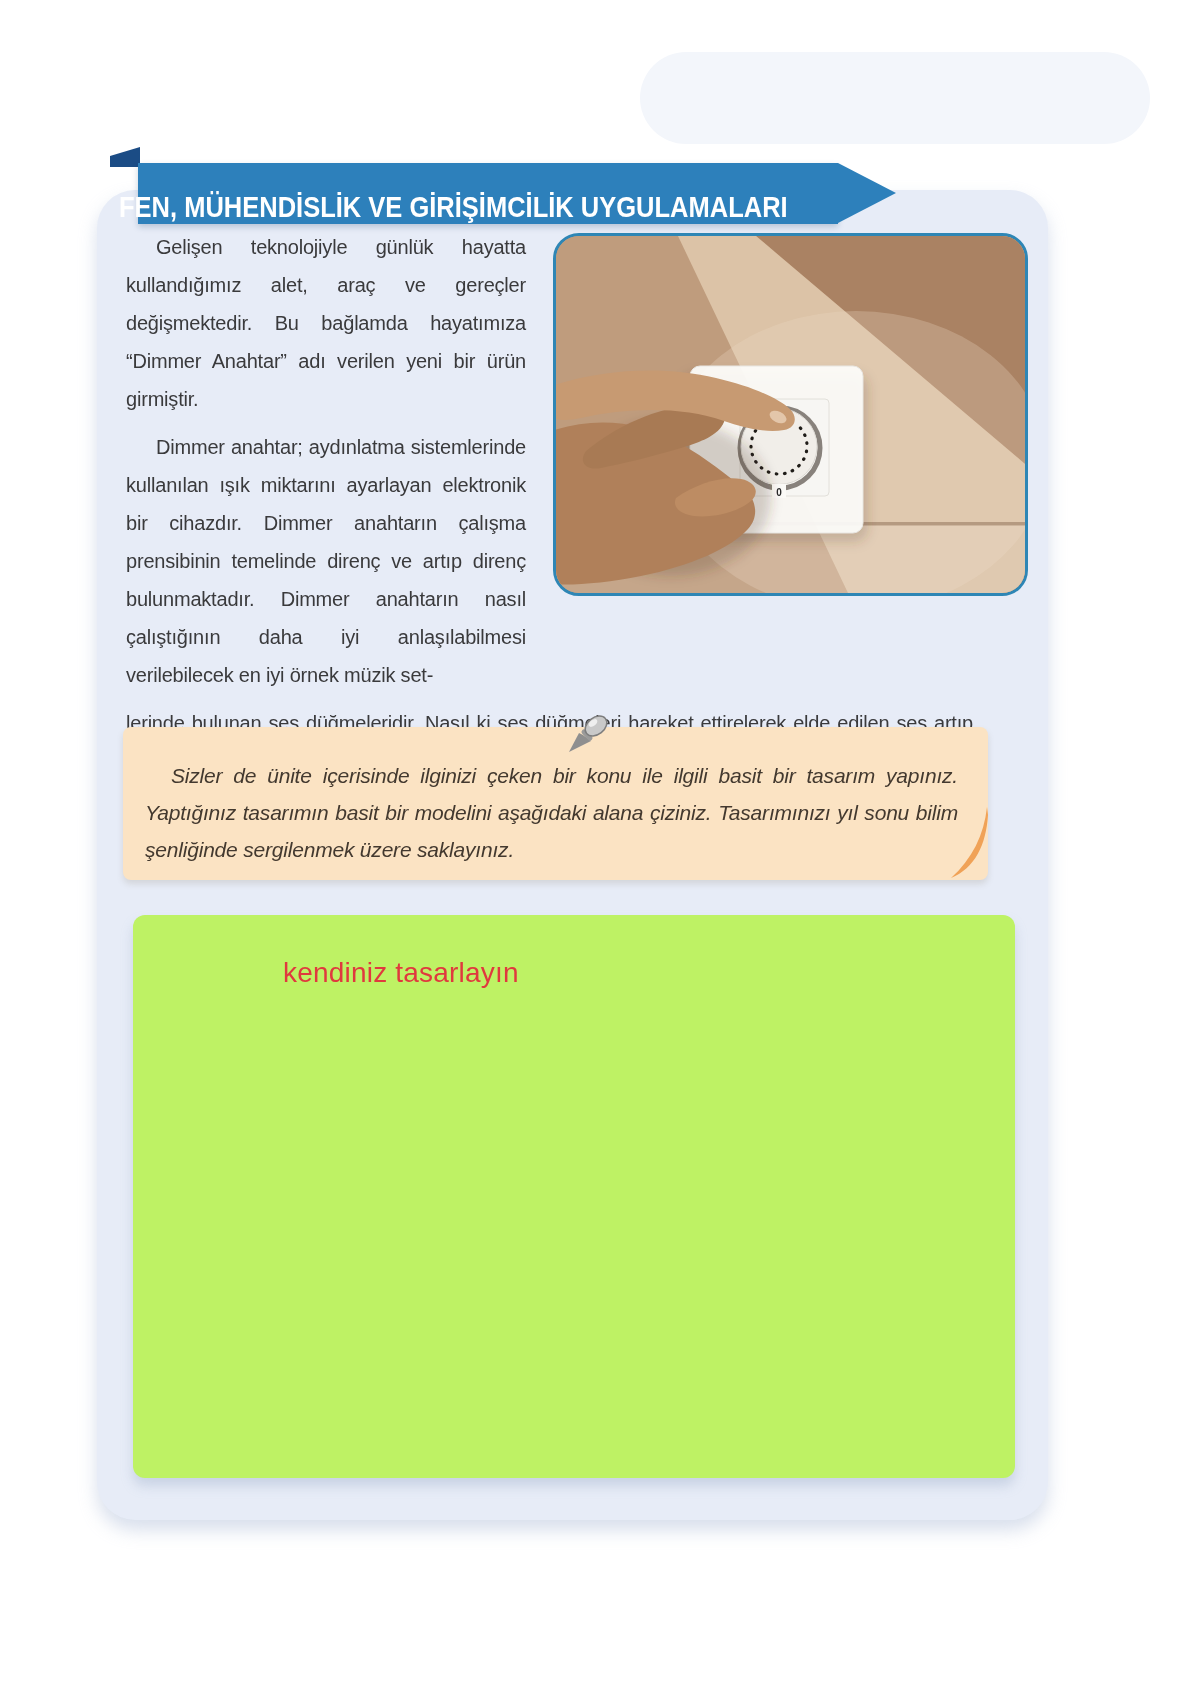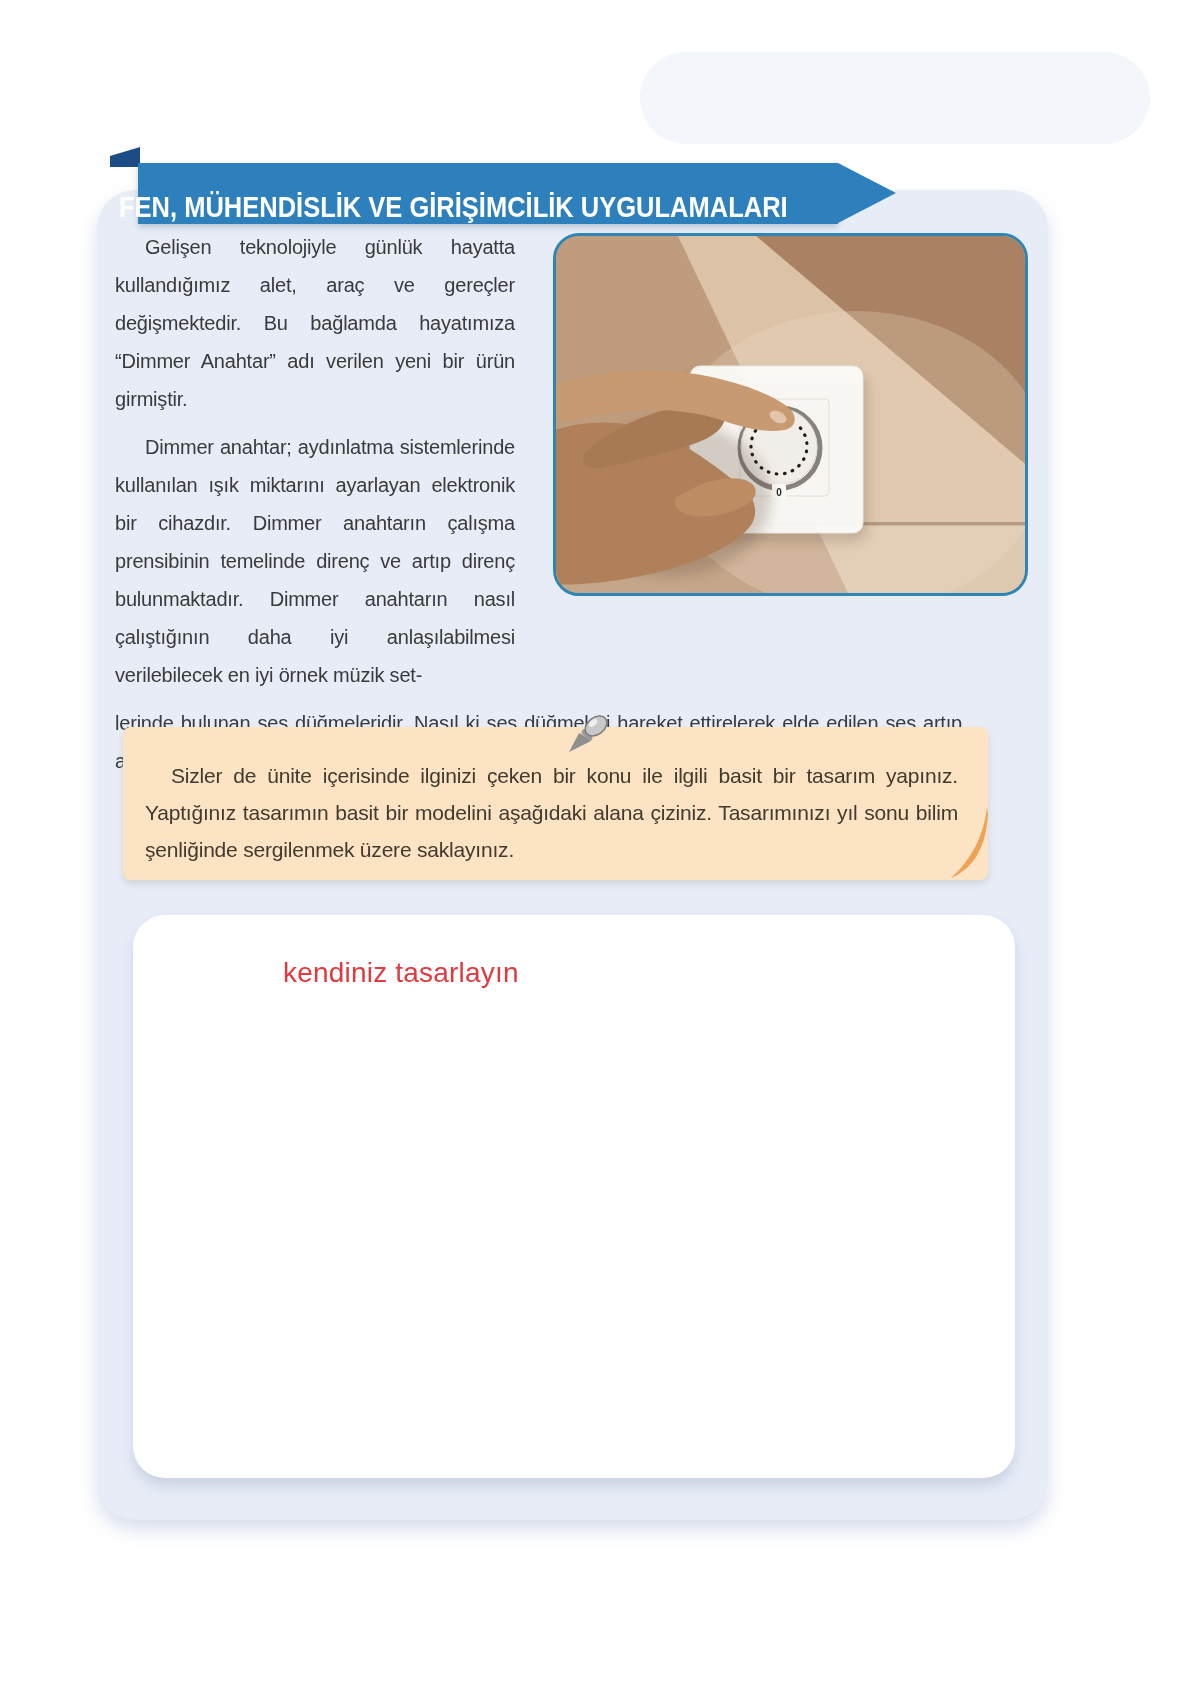--- a/index.html
+++ b/index.html
@@ -42,53 +42,53 @@
     box-shadow:0 10px 18px rgba(168,184,212,.45);
   }
   
   .photo{
     position:absolute; left:456px; top:43px; width:469px; height:357px;
     border:3px solid #2e86b5; border-radius:26px; overflow:hidden;
     background:#c2a083;
   }
   .photo svg{display:block;}
   
-  .article{position:absolute; left:0; top:0; width:100%;}
+  .article{position:absolute; left:11px; top:0; width:100%;}
   .col-text{
     margin:38px 0 0 18px; width:400px; min-height:408px;
     font-size:20px; line-height:38px; letter-spacing:-0.2px;
     color:#3a3a3c; text-align:justify;
   }
   .col-text p{margin:0 0 10px 0; text-indent:30px;}
   .wide-text{
     margin:0 86px 0 18px;
     font-size:20px; line-height:38px; letter-spacing:-0.2px;
     color:#3a3a3c; text-align:justify; text-indent:0;
   }
   
   .note-box{
     position:absolute; left:26px; top:537px; width:865px; height:153px;
     background:#fbe3c3; border-radius:8px; box-sizing:border-box;
     padding:30px 30px 0 22px;
     box-shadow:0 4px 6px rgba(120,110,90,.18);
   }
   .note-text{
-    font-size:21px; line-height:37px; letter-spacing:-0.2px;
+    font-style:italic; font-size:21px; line-height:37px; letter-spacing:-0.2px;
     color:#43392f; text-align:justify; text-indent:26px; margin:0;
   }
   .pushpin{
     position:absolute; left:440px; top:-16px; width:50px; height:44px;
   }
   .page-curl{
     position:absolute; right:-2px; bottom:-1px; width:42px; height:74px;
   }
   
   .draw-box{
     position:absolute; left:36px; top:725px; width:882px; height:563px;
-    background:#ffffff; border-radius:32px;
+    background:#bef264; border-radius:12px;
     box-shadow:0 8px 12px rgba(158,174,202,.40);
   }
   .draw-label{
     position:absolute; left:150px; top:42px;
     color:#e0393e; font-size:28px; letter-spacing:0.2px;
   }
   
   .page-number{
     position:absolute; left:0; top:1548px; width:100%;
     text-align:center; font-size:22px; color:#2f2f2f;

